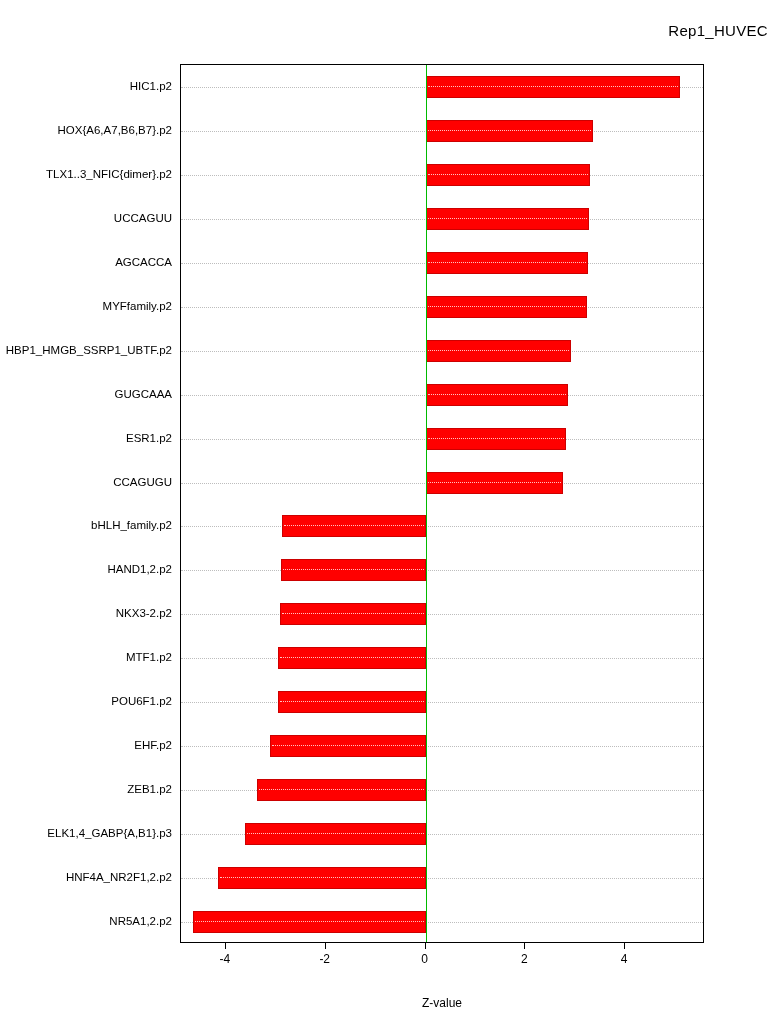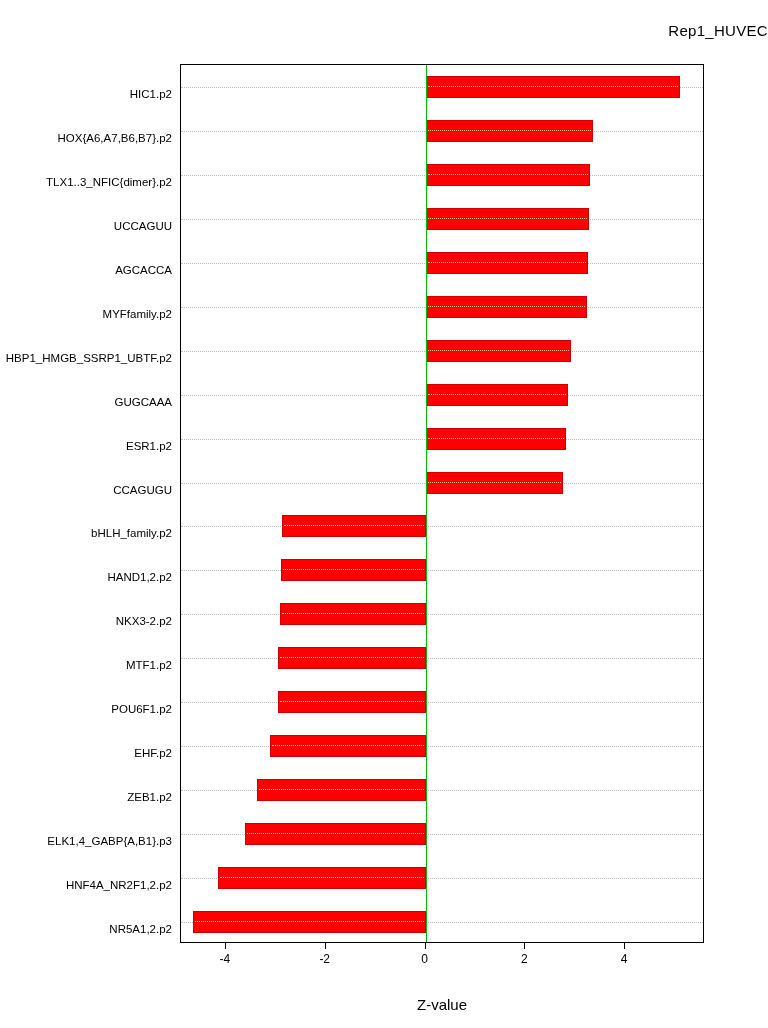--- a/index.html
+++ b/index.html
@@ -86,21 +86,21 @@
     right: 0;
     width: 176px;
     text-align: right;
     font-size: 11.5px;
     line-height: 12px;
     white-space: nowrap;
   }
   #ylabels-layer {
     position: absolute;
     left: 0;
-    top: 72px;
+    top: 64px;
     width: 172px;
     height: 879px;
   }
   
   #xaxis-layer {
     position: absolute;
     left: 180px;
     top: 943px;
     width: 524px;
     height: 40px;
@@ -119,21 +119,21 @@
     margin-left: -20px;
     text-align: center;
     font-size: 12px;
   }
   #xaxis-title {
     position: absolute;
     left: 180px;
     top: 996px;
     width: 524px;
     text-align: center;
-    font-size: 15px;
+    font-size: 12px;
   }
 </style>
 </head>
 <body>
 
 <div id="chart-root">
 
   <div id="chart-title">Rep1_HUVEC</div>
 
   <div id="ylabels-layer">

